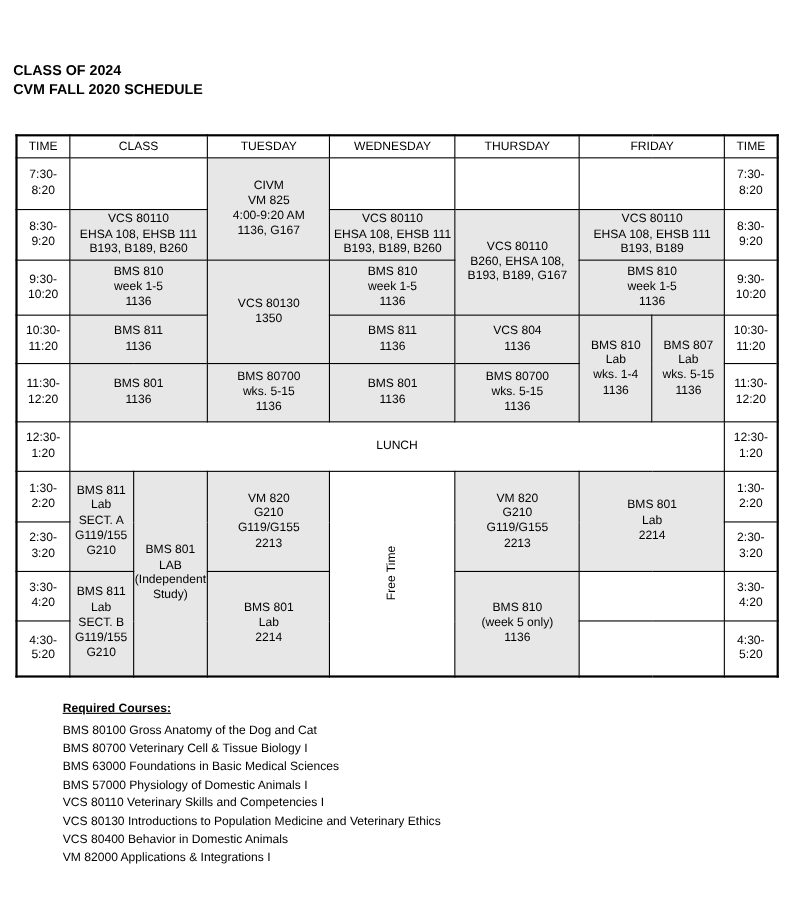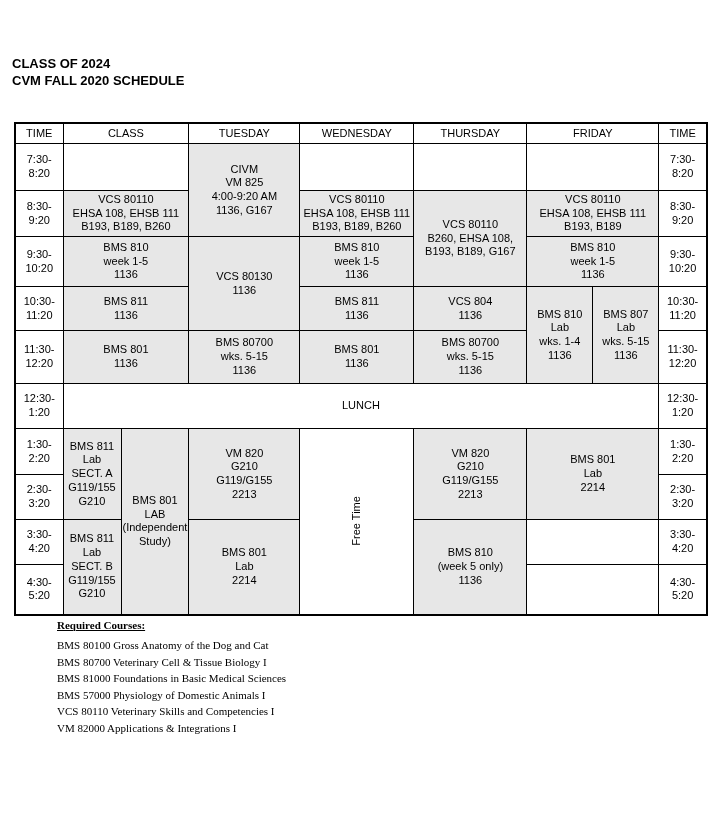--- a/index.html
+++ b/index.html
@@ -57,26 +57,25 @@
   .pre { white-space: pre-line; }
   td.timecell { font-size: 11px; margin-left: 44px; }
   .rot {
     transform: rotate(-90deg);
     white-space: nowrap;
     display: inline-block;
     font-size: 11px;
   }
   .req-block {
     position: absolute;
-    top: 617px;
+    top: 636px;
     left: 57px;
     width: 600px;
     font-size: 11px;
     color: #000;
-    font-family: Liberation Serif, serif;
   }
   .req-heading {
     font-weight: bold;
     text-decoration: underline;
     margin-bottom: 4px;
     line-height: 16px;
   }
   .req-item {
     line-height: 16.5px;
   }
@@ -149,21 +148,21 @@
 9:20</td>
     </tr>
 
     <tr style="height:50px">
       <td class="timecell pre">9:30-
 10:20</td>
       <td class="shade pre" colspan="2">BMS 810
 week 1-5
 1136</td>
       <td class="shade pre" rowspan="2">VCS 80130
-1136</td>
+1350</td>
       <td class="shade pre">BMS 810
 week 1-5
 1136</td>
       <td class="shade pre" colspan="2">BMS 810
 week 1-5
 1136</td>
       <td class="timecell pre">9:30-
 10:20</td>
     </tr>
 
@@ -274,19 +273,21 @@
       <td class="timecell pre">4:30-
 5:20</td>
     </tr>
   </tbody>
     </table>
 
   <div class="req-block">
     <div class="req-heading">Required Courses:</div>
     <div class="req-item">BMS 80100 Gross Anatomy of the Dog and Cat</div>
     <div class="req-item">BMS 80700 Veterinary Cell &amp; Tissue Biology I</div>
-    <div class="req-item">BMS 81000 Foundations in Basic Medical Sciences</div>
+    <div class="req-item">BMS 63000 Foundations in Basic Medical Sciences</div>
     <div class="req-item">BMS 57000 Physiology of Domestic Animals I</div>
     <div class="req-item">VCS 80110 Veterinary Skills and Competencies I</div>
+    <div class="req-item">VCS 80130 Introductions to Population Medicine and Veterinary Ethics</div>
+    <div class="req-item">VCS 80400 Behavior in Domestic Animals</div>
     <div class="req-item">VM 82000 Applications &amp; Integrations I</div>
   </div>
 
 </div>
 
 </body></html>

